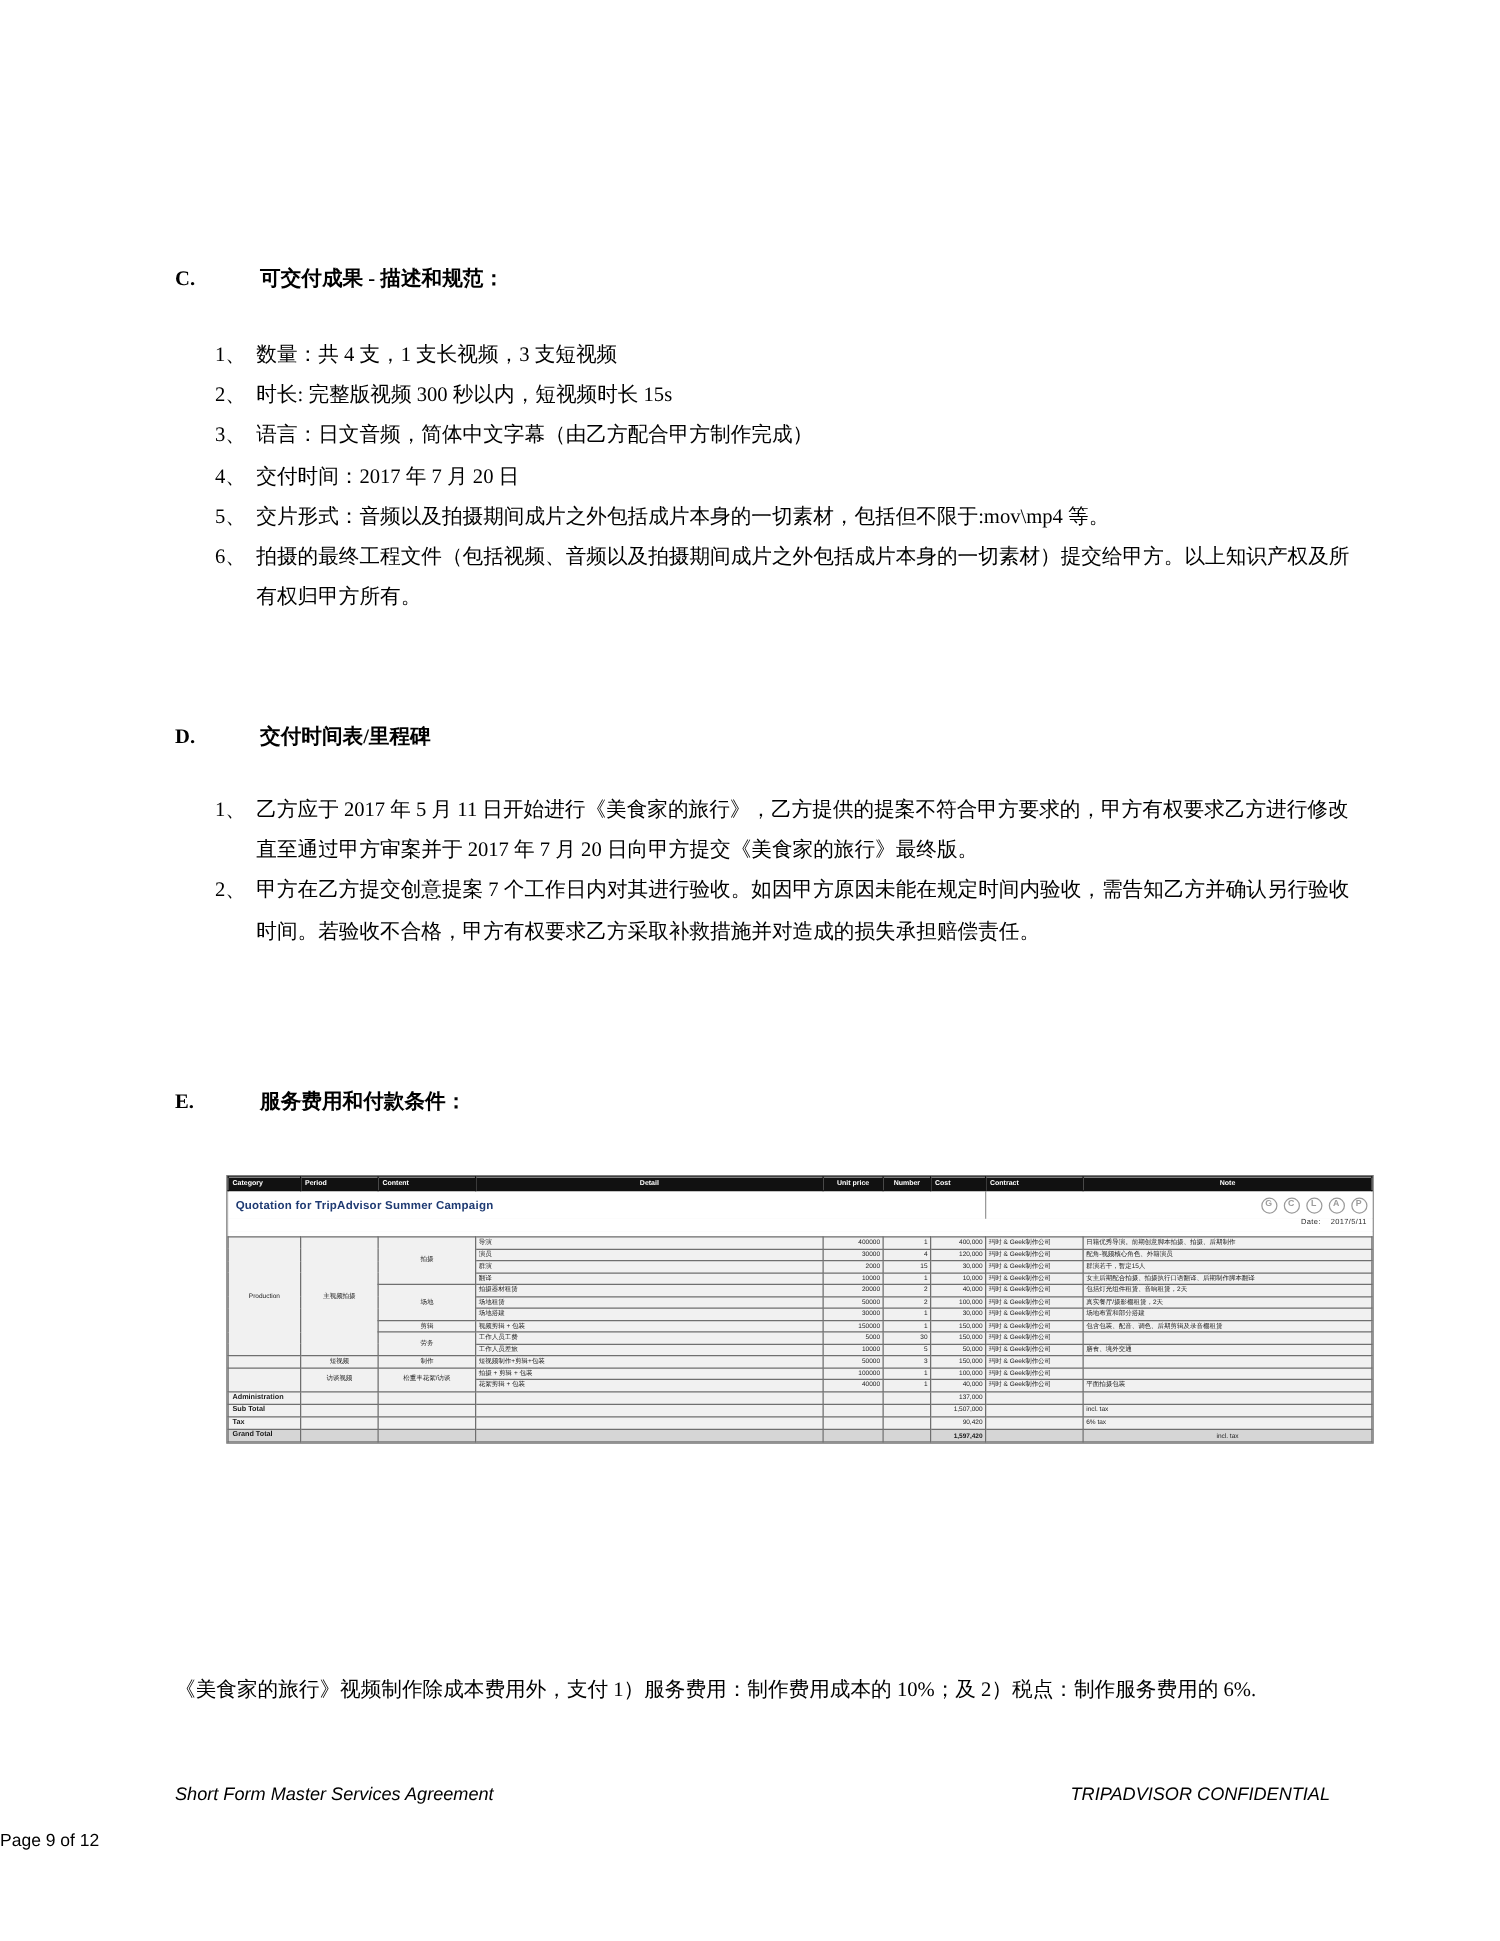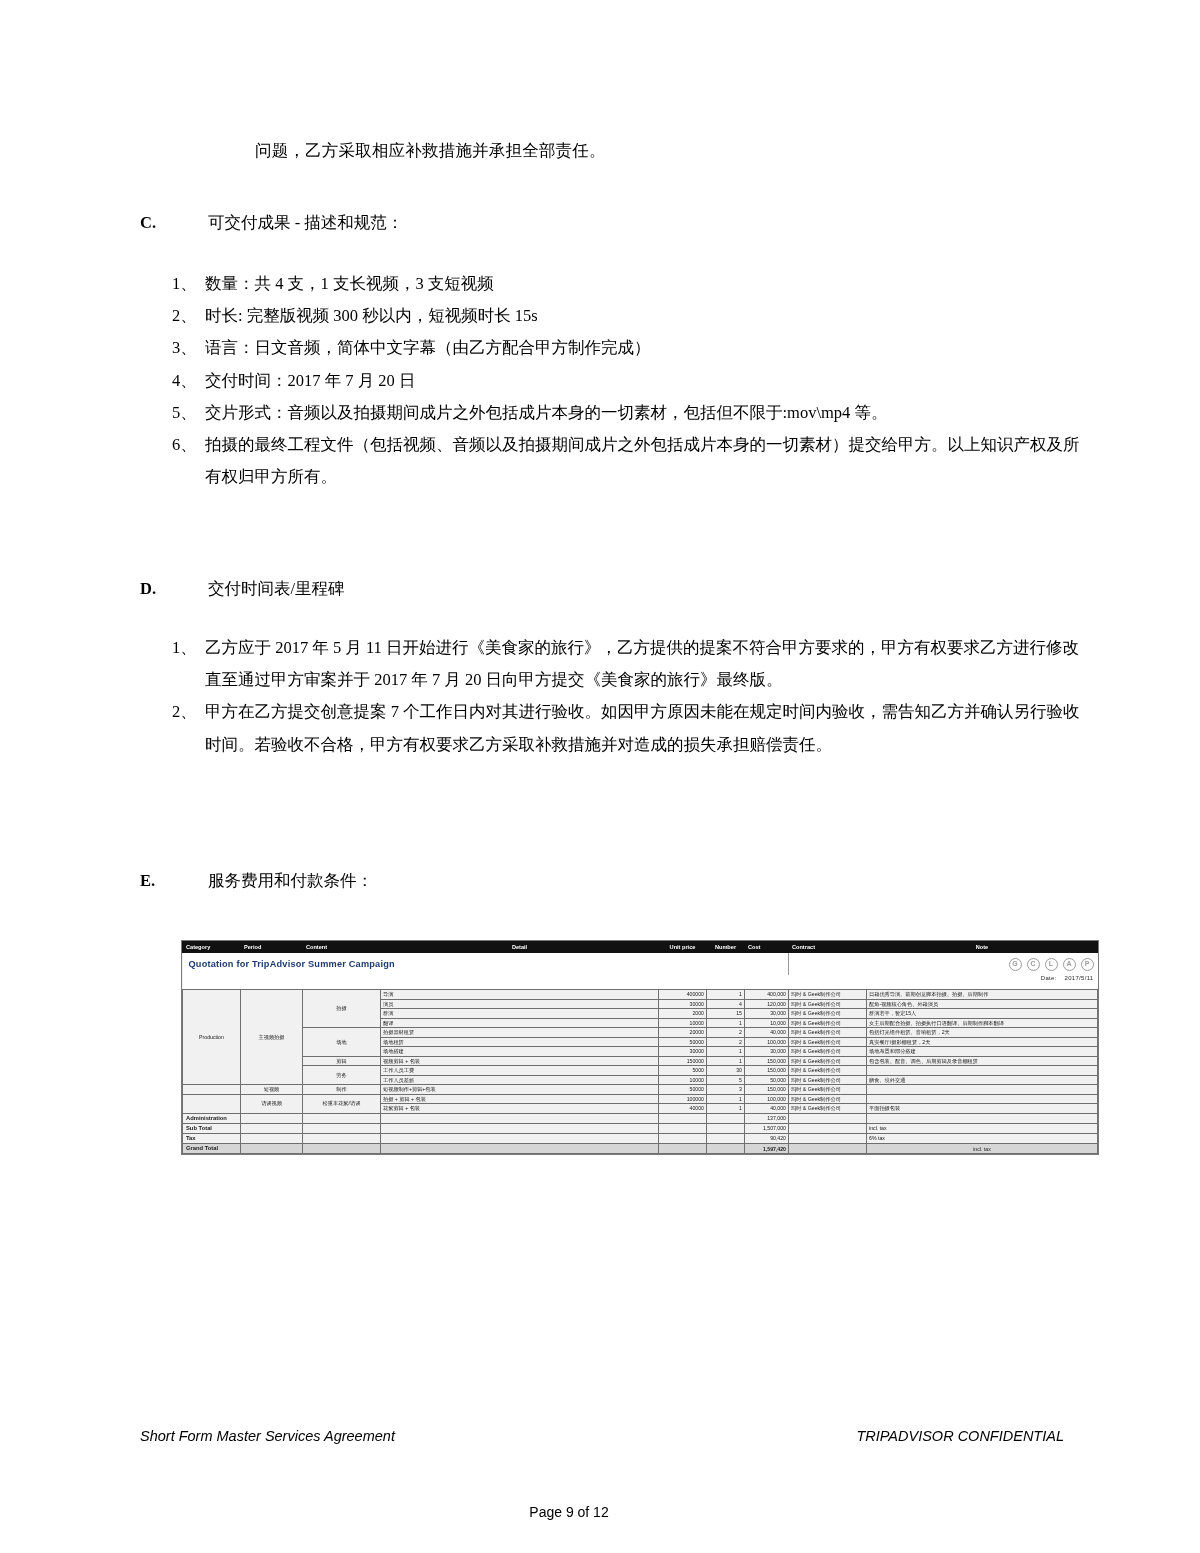--- a/index.html
+++ b/index.html
@@ -21,21 +21,21 @@
     font-size: 16.5px; letter-spacing: .2px;
   }
   .section {
     position: absolute; left: 140px; width: 940px;
   }
   .sec-head {
     display: flex; align-items: baseline;
     font-weight: bold; font-size: 16.5px;
   }
   .sec-letter { width: 68px; flex: none; }
-  .sec-title { font-weight: normal; }
+  .sec-title { font-weight: bold; }
 
   ol.numlist { list-style: none; margin: 0; padding: 0; }
   ol.numlist > li {
     display: flex; align-items: flex-start;
     font-size: 16.5px; line-height: 1.95;
   }
   ol.numlist > li .num { flex: none; width: 33px; }
   ol.numlist > li .txt { flex: 1; text-indent: 0; }
 
   .para {
@@ -112,31 +112,29 @@
   .footer-left, .footer-right {
     position: absolute; top: 1428px;
     font-style: italic; font-size: 14.5px;
     font-family: "Liberation Sans", "DejaVu Sans", sans-serif;
     text-align: center;
   }
   .footer-left { left: 140px; }
   .footer-right { right: 136px; }
   .footer-page {
     position: absolute; top: 1464px; left: 0; width: 1138px;
-    text-align: center; font-size: 14px;
+    font-size: 14px;
     font-family: "Liberation Sans", "DejaVu Sans", sans-serif;
-    margin-top: 40px;
   }
 </style>
 </head>
 <body>
 
 <div class="page">
 
-  <div class="intro-line">问题，乙方采取相应补救措施并承担全部责任。</div>
 
   <div class="section" style="top:212px;">
     <div class="sec-head">
       <span class="sec-letter">C.</span>
       <span class="sec-title">可交付成果 - 描述和规范：</span>
     </div>
   </div>
 
   <div class="section" style="top:268px; left:172px; width:910px;">
     <ol class="numlist">
@@ -418,18 +416,19 @@
           <td class="c-up empty"></td>
           <td class="c-num empty"></td>
           <td class="c-cost">1,597,420</td>
           <td class="c-ctr empty"></td>
           <td class="c-note">incl. tax</td>
         </tr>
       </tbody>
     </table>
   </div>
 
+  <div class="para" style="left:140px; top:1336px; width:940px;">《美食家的旅行》视频制作除成本费用外，支付 1）服务费用：制作费用成本的 10%；及 2）税点：制作服务费用的 6%.</div>
 
   <div class="footer-left">Short Form Master Services Agreement</div>
   <div class="footer-right">TRIPADVISOR CONFIDENTIAL</div>
   <div class="footer-page">Page 9 of 12</div>
 
 </div>
 
 </body></html>

